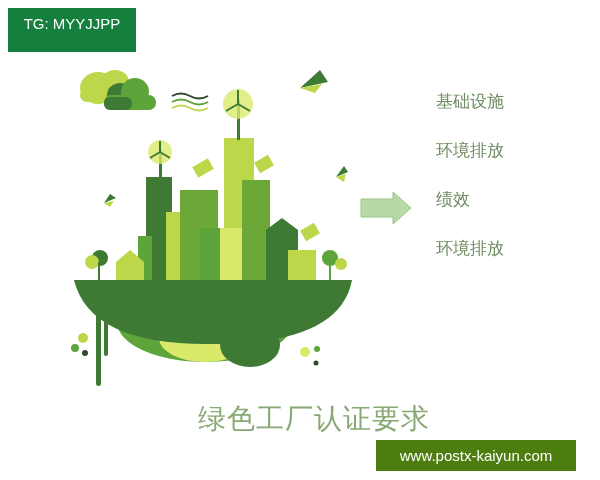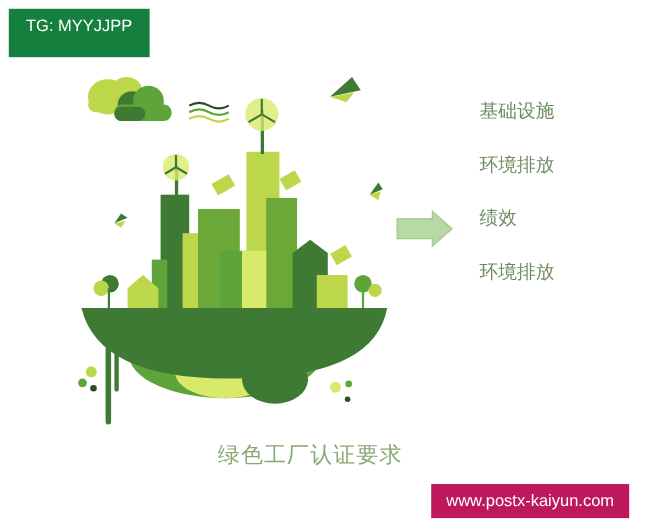--- a/index.html
+++ b/index.html
@@ -1,27 +1,27 @@
 <!DOCTYPE html>
 <html><head>
 <meta charset="utf-8">
 <style>
   html, body { margin:0; padding:0; }
   body { width:600px; height:480px; background:#ffffff; position:relative; overflow:hidden;
          font-family:"DejaVu Sans", sans-serif; }
   .wm-top { position:absolute; left:8px; top:8px; width:128px; height:44px; background:#15803d;
             color:#fff; font-family:"Liberation Sans", sans-serif; font-size:15px; line-height:32px;
             text-align:center; }
-  .wm-bottom { position:absolute; left:392px; top:440px; width:180px; height:31px; background:#be185d;
+  .wm-bottom { position:absolute; left:376px; top:440px; width:200px; height:31px; background:#4d7c0f;
                color:#fff; font-family:"Liberation Sans", sans-serif; font-size:15px; line-height:31px;
                text-align:center; }
   .illustration { position:absolute; left:0; top:0; width:600px; height:480px; }
   .list { position:absolute; left:436px; top:88px; margin:0; padding:0; list-style:none; }
   .list li { height:49px; font-size:17px; line-height:26px; color:#6f8b62; }
-  .caption { position:absolute; left:198px; top:400px; font-size:20px; color:#88a874; letter-spacing:1px; }
+  .caption { position:absolute; left:198px; top:400px; font-size:28px; color:#88a874; letter-spacing:1px; }
 </style>
 </head>
 <body>
 
 <div class="wm-top">TG: MYYJJPP</div>
 
 <svg class="illustration" viewBox="0 0 600 480">
 
   <g>
     <ellipse cx="98" cy="88" rx="18" ry="16" fill="#bcd84a"></ellipse>

